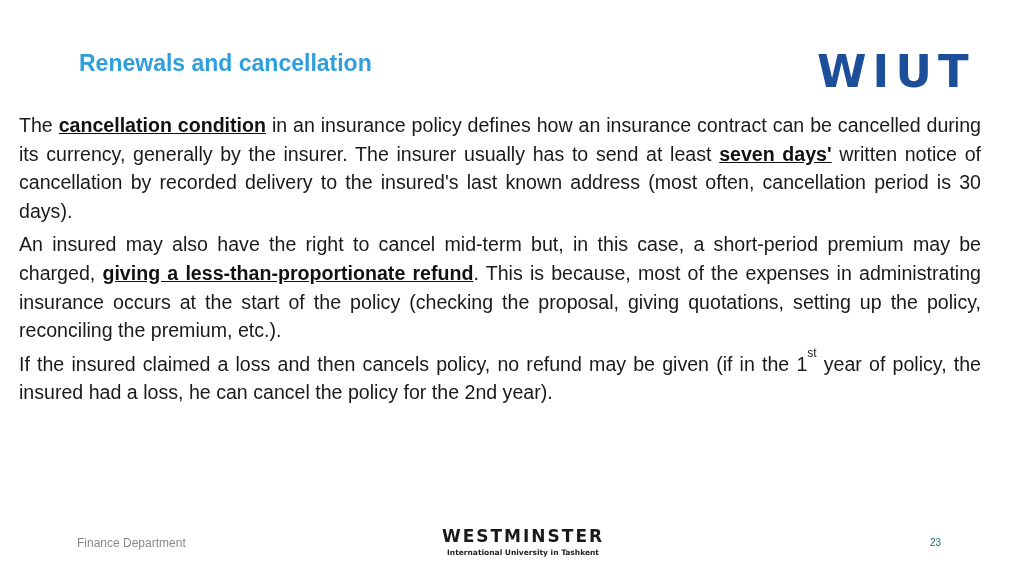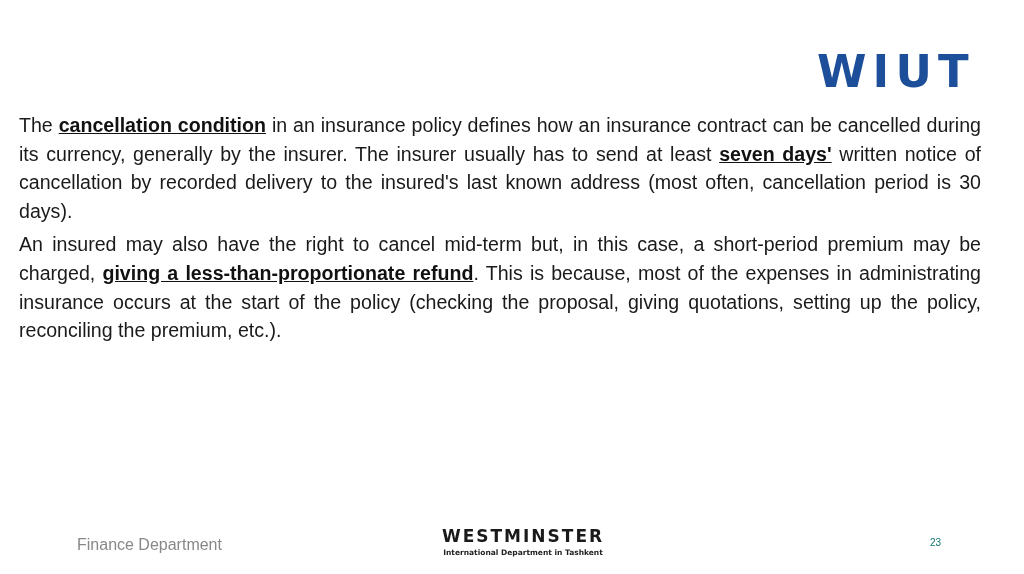--- a/index.html
+++ b/index.html
@@ -56,21 +56,21 @@
       font-size: 12px;
       vertical-align: top;
       position: relative;
       top: -3px;
       line-height: 1;
     }
     .footer-left {
       position: absolute;
       left: 77px;
       top: 536px;
-      font-size: 16px;
+      font-size: 12px;
       color: #888888;
     }
     .footer-center {
       position: absolute;
       left: 436px;
       top: 527px;
       width: 174px;
       text-align: center;
     }
     .fc-main {
@@ -96,26 +96,28 @@
       left: 930px;
       top: 537px;
       font-size: 10px;
       color: #0f766e;
     }
   </style>
 </head>
 <body>
 
 <div class="slide">
+  <div class="title" style="color: rgb(46, 159, 220);">Renewals and cancellation</div>
   <div class="logo" style="color: rgb(28, 78, 154);">WIUT</div>
 
   <div class="body">
     <p class="para"><span>The </span><b>cancellation condition</b><span> in an insurance policy defines how an insurance contract can be cancelled during its currency, generally by the insurer. The insurer usually has to send at least </span><b>seven days'</b><span> written notice of cancellation by recorded delivery to the insured's last known address (most often, cancellation period is 30 days).</span></p>
     <p class="para"><span>An insured may also have the right to cancel mid-term but, in this case, a short-period premium may be charged, </span><b>giving a less-than-proportionate refund</b><span>. This is because, most of the expenses in administrating insurance occurs at the start of the policy (checking the proposal, giving quotations, setting up the policy, reconciling the premium, etc.).</span></p>
+    <p class="para"><span>If the insured claimed a loss and then cancels policy, no refund may be given (if in the 1</span><sup>st</sup><span> year of policy, the insured had a loss, he can cancel the policy for the 2nd year).</span></p>
   </div>
 
   <div class="footer-left">Finance Department</div>
   <div class="footer-center">
     <span class="fc-main">WESTMINSTER</span>
-    <span class="fc-sub">International Department in Tashkent</span>
+    <span class="fc-sub">International University in Tashkent</span>
   </div>
   <div class="page-num">23</div>
 </div>
 
 </body></html>

